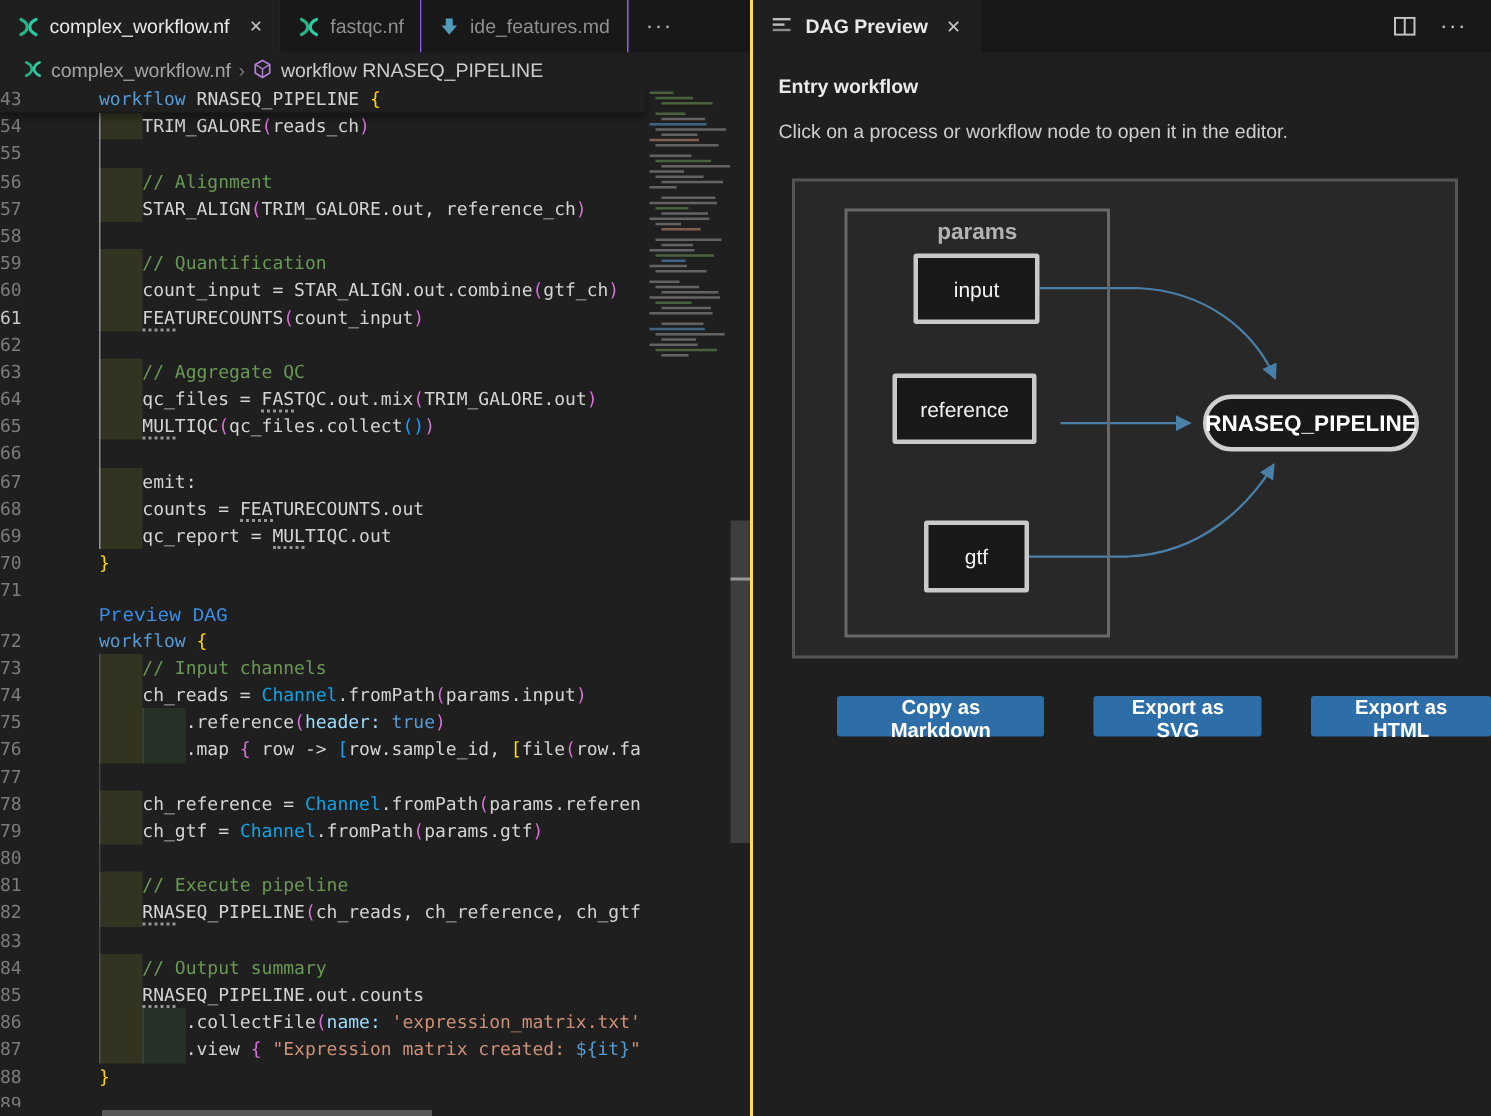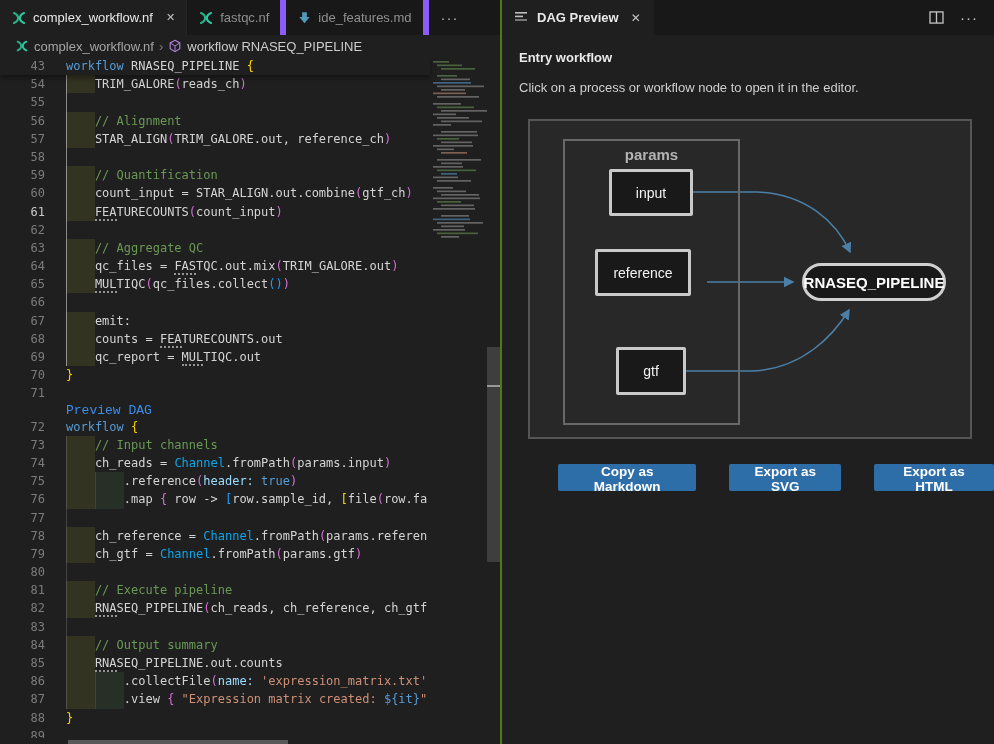--- a/index.html
+++ b/index.html
@@ -3,34 +3,34 @@
 <meta charset="utf-8">
 <style>
   * { margin:0; padding:0; box-sizing:border-box; }
   html,body { width:994px; height:744px; overflow:hidden; background:#1f1f1f; }
   body { font-family:"Liberation Sans", sans-serif; }
   .app { display:flex; width:994px; height:744px; }
 
   
   .editor-pane { width:500px; height:744px; display:flex; flex-direction:column; position:relative; background:#1f1f1f; }
   .tabbar { height:35px; background:#181818; display:flex; align-items:stretch; flex:none; }
-  .tab { display:flex; align-items:center; gap:6px; padding:0 11px; font-size:13px; color:#8f8f8f; background:#181818; border-right:6px solid #8b5cf6; cursor:pointer; }
+  .tab { display:flex; align-items:center; gap:6px; padding:0 11px; font-size:13px; color:#8f8f8f; background:#181818; border-right:1px solid #8b5cf6; cursor:pointer; }
   .tab.active { background:#1f1f1f; color:#e8e8e8; border-right:1px solid #242424; }
   .tab .close { font-size:11px; color:#c3c3c3; margin-left:7px; }
   .overflow-btn { display:flex; align-items:center; padding:0 12px; color:#b6b6b6; font-size:15px; letter-spacing:1px; cursor:pointer; }
 
   .breadcrumb { height:22px; background:#1f1f1f; display:flex; align-items:center; gap:5px; padding-left:15px; font-size:13px; color:#a5a5a5; flex:none; }
   .breadcrumb .sep { color:#7a7a7a; font-size:13px; }
   .breadcrumb .sym { color:#cccccc; }
 
   .editor-body { flex:1; position:relative; background:#1f1f1f; overflow:hidden; }
 
   .mono, .cl, .sticky { font-family:"DejaVu Sans Mono", monospace; font-size:12px; }
   .cl { height:18.2px; line-height:18.2px; white-space:pre; }
-  .ln { display:inline-block; width:45px; text-align:right; color:#7c7c7c; margin-right:21px; vertical-align:top; }
+  .ln { display:inline-block; width:45px; color:#7c7c7c; margin-right:21px; vertical-align:top; }
   .cl.active .ln { color:#c8c8c8; }
   .ind, .ind0 { display:inline-block; width:28.9px; height:18.2px; vertical-align:top; }
   .ind0 { width:0px; }
   .ia { background:rgba(255,255,64,.09); }
   .ib { background:rgba(127,255,127,.08); border-left:1px solid rgba(255,255,255,.10); }
   .g-b { border-left:1px solid rgba(255,255,255,.48); }
   .g-d { border-left:1px solid rgba(255,255,255,.16); }
   .c-kw{color:#569cd6} .c-id{color:#d4d4d4} .c-cm{color:#6a9955} .c-cls{color:#0ea5e9}
   .c-str{color:#ce9178} .c-prop{color:#9cdcfe} .c-b1{color:#ffd700} .c-b2{color:#d670d6}
   .c-b3{color:#179fff} .c-tpl{color:#569cd6}
@@ -42,21 +42,21 @@
   .code { position:absolute; top:18.2px; left:0; right:70px; bottom:6px; overflow:hidden; z-index:1; }
 
   .minimap { position:absolute; top:0; right:13px; width:57px; bottom:0; z-index:2; }
   .vscroll { position:absolute; top:0; right:0; width:13px; bottom:0; z-index:3; }
   .vthumb { position:absolute; top:290px; left:0; width:13px; height:215px; background:rgba(121,121,121,.35); }
   .vmark { position:absolute; top:328px; left:0; width:13px; height:2px; background:rgba(190,190,190,.7); }
   .hscroll { position:absolute; left:0; right:70px; bottom:0; height:5px; z-index:3; }
   .hthumb { position:absolute; left:68px; bottom:0; width:220px; height:4px; background:#585858; }
 
   
-  .side-panel { width:494px; height:744px; display:flex; flex-direction:column; background:#1f1f1f; border-left:2px solid #4d7c0f; }
+  .side-panel { width:494px; height:744px; display:flex; flex-direction:column; background:#1f1f1f; border-left:2px solid #fde047; }
   .panel-tabbar { height:35px; background:#181818; display:flex; align-items:stretch; flex:none; }
   .panel-tab { display:flex; align-items:center; gap:8px; padding:0 13px; background:#1f1f1f; color:#e9e9e9; font-size:13px; font-weight:bold; cursor:pointer; }
   .panel-tab .close { font-size:12px; color:#c3c3c3; font-weight:normal; margin-left:4px; }
   .panel-actions { margin-left:auto; display:flex; align-items:center; gap:16px; padding-right:16px; color:#c5c5c5; }
   .panel-actions .dots3 { font-size:15px; letter-spacing:1px; }
   .panel-body { flex:1; position:relative; background:#1f1f1f; }
   .panel-body h1 { font-size:13px; font-weight:bold; color:#eaeaea; margin:15px 0 0 17px; }
   .panel-body p { font-size:13px; color:#cfcfcf; margin:15px 0 0 17px; }
 
   .dag { position:absolute; left:26px; top:84px; width:444px; height:320px; border:2px solid #555555; background:#282828; }

